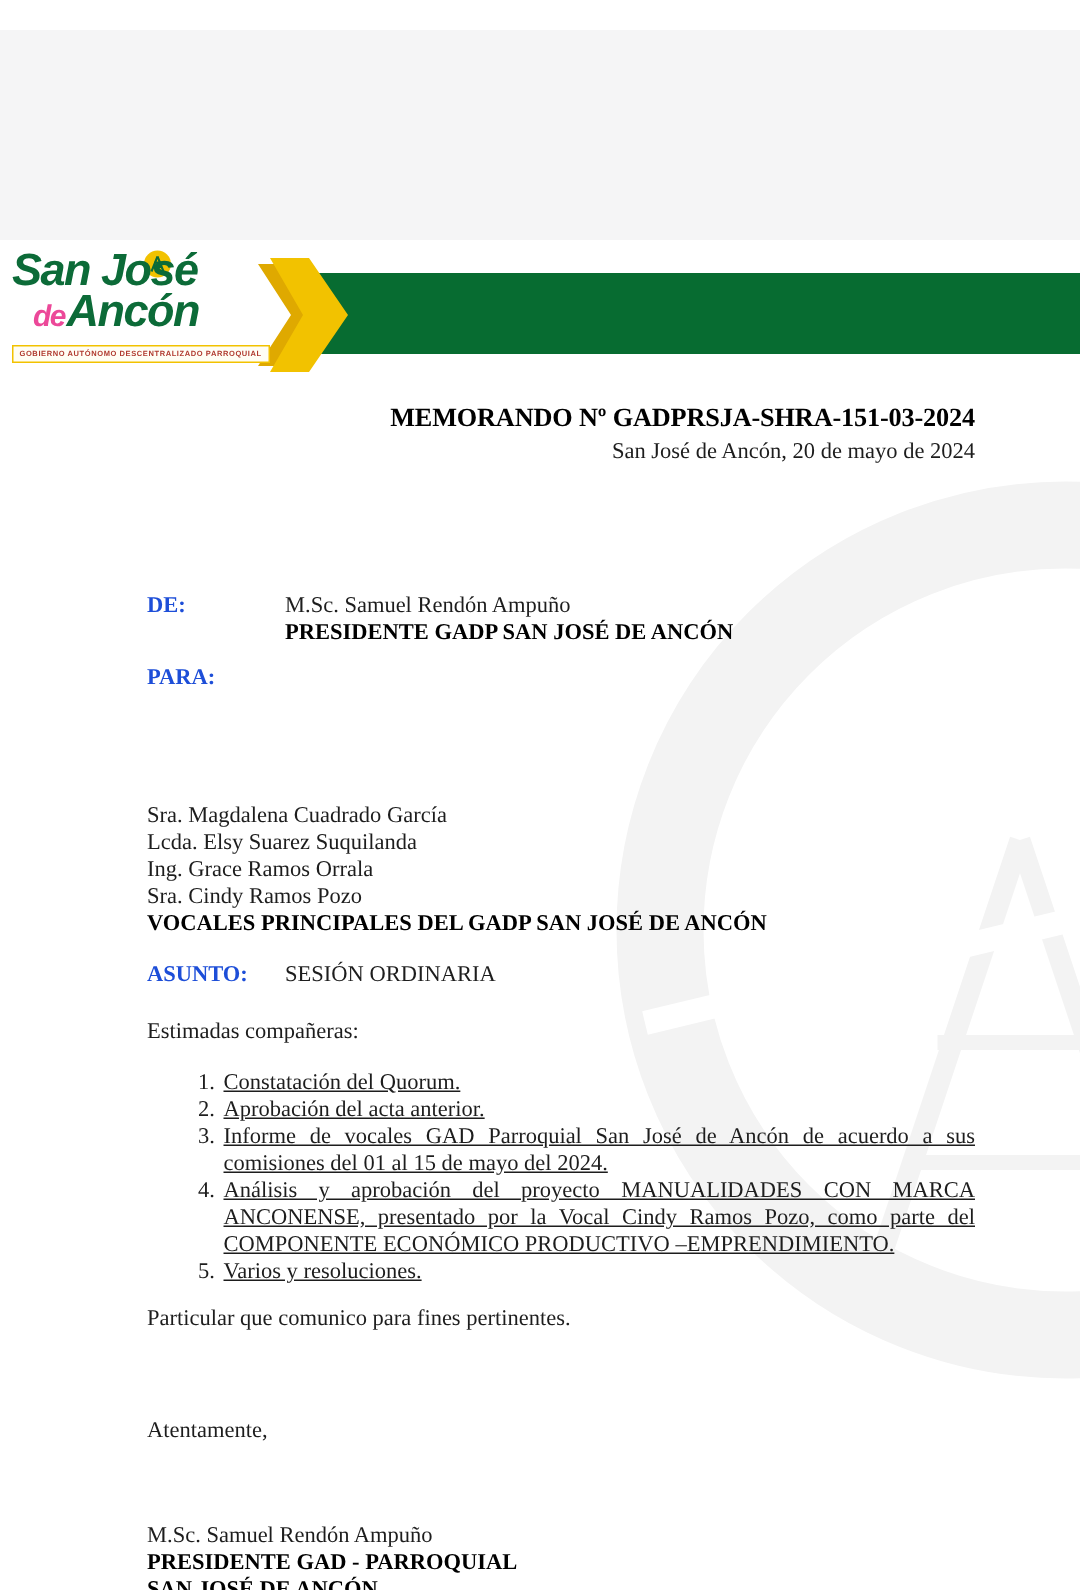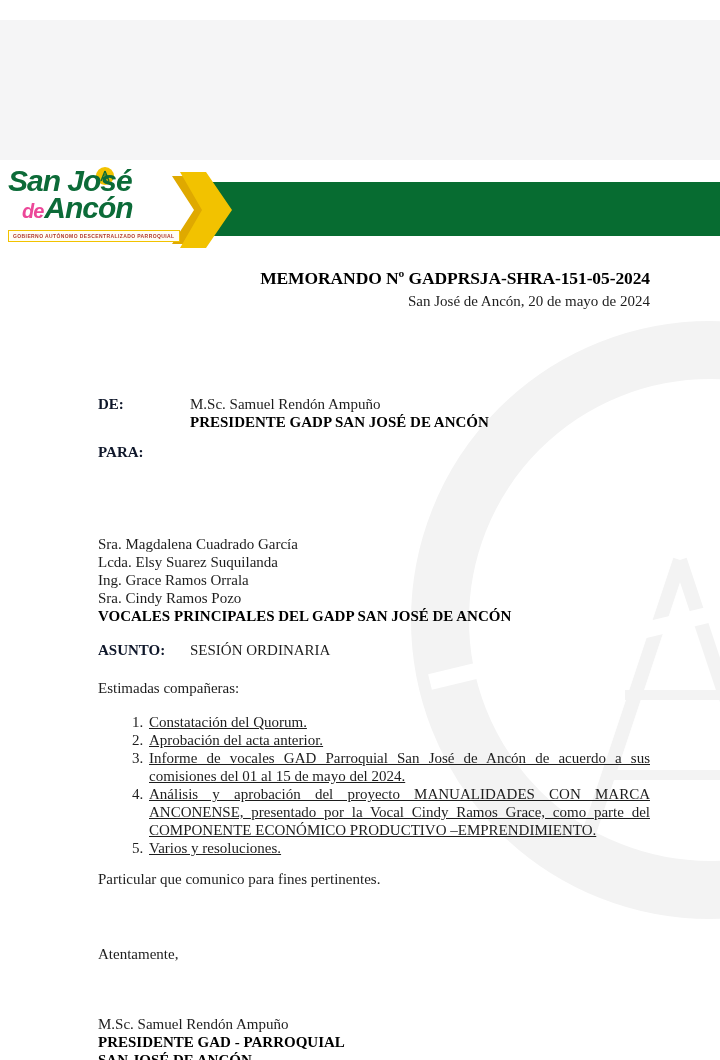--- a/index.html
+++ b/index.html
@@ -23,21 +23,21 @@
     color:#b03a2e;font-size:5px;font-weight:bold;letter-spacing:.4px;line-height:8px;padding:1px 4px;white-space:nowrap;}
   .banner-green{position:absolute;left:204px;right:0;top:22px;height:54px;background:#076c31;}
   .banner-arrow{position:absolute;left:172px;top:10px;width:62px;height:80px;}
   
   .doc-header{margin-top:12px;padding-right:70px;text-align:right;}
   .memo-title{font-weight:bold;font-size:17.5px;line-height:22px;color:#000;letter-spacing:-.1px;}
   .memo-date{font-size:15px;line-height:20px;margin-top:2px;}
   
   .meta{margin:84px 70px 0 98px;font-size:15px;line-height:18px;}
   .meta-row{display:flex;}
-  .meta-label{width:92px;font-weight:bold;color:#0f172a;flex:0 0 92px;}
+  .meta-label{width:92px;font-weight:bold;color:#1d4ed8;flex:0 0 92px;}
   .meta-value{flex:1;}
   .row-de{margin-bottom:12px;}
   .row-para{margin-bottom:16px;flex-direction:column;}
   .b{font-weight:bold;color:#000;}
   
   .salutation{margin:20px 70px 0 98px;font-size:15px;line-height:18px;}
   .paragraph{margin:17px 70px 0 98px;font-size:15px;line-height:18px;text-align:justify;}
   ol.agenda{margin:16px 70px 0 98px;padding-left:49px;font-size:15px;line-height:18px;text-decoration:underline;}
   ol.agenda li{text-align:justify;padding-left:2px;}
   .closing{margin:13px 70px 0 98px;font-size:15px;line-height:18px;}
@@ -91,21 +91,21 @@
           <span>San José</span>
         </div>
         <div class="logo-line2">
           <span class="logo-de">de</span><span>Ancón</span>
         </div>
         <div class="gov-bar">GOBIERNO AUTÓNOMO DESCENTRALIZADO PARROQUIAL</div>
       </div>
     </div>
 
     <div class="doc-header">
-      <div class="memo-title">MEMORANDO Nº GADPRSJA-SHRA-151-05-2024</div>
+      <div class="memo-title">MEMORANDO Nº GADPRSJA-SHRA-151-03-2024</div>
       <div class="memo-date">San José de Ancón, 20 de mayo de 2024</div>
     </div>
 
     <div class="meta">
       <div class="meta-row row-de">
         <div class="meta-label">DE:</div>
         <div class="meta-value">
           <div>M.Sc. Samuel Rendón Ampuño</div>
           <div class="b">PRESIDENTE GADP SAN JOSÉ DE ANCÓN</div>
         </div>
@@ -125,21 +125,21 @@
         <div class="meta-value">SESIÓN ORDINARIA</div>
       </div>
     </div>
 
     <div class="salutation">Estimadas compañeras:</div>
 
     <ol class="agenda">
       <li>Constatación del Quorum.</li>
       <li>Aprobación del acta anterior.</li>
       <li>Informe de vocales GAD Parroquial San José de Ancón de acuerdo a sus comisiones del 01 al 15 de mayo del 2024.</li>
-      <li>Análisis y aprobación del proyecto MANUALIDADES CON MARCA ANCONENSE, presentado por la Vocal Cindy Ramos Grace, como parte del COMPONENTE ECONÓMICO PRODUCTIVO –EMPRENDIMIENTO.</li>
+      <li>Análisis y aprobación del proyecto MANUALIDADES CON MARCA ANCONENSE, presentado por la Vocal Cindy Ramos Pozo, como parte del COMPONENTE ECONÓMICO PRODUCTIVO –EMPRENDIMIENTO.</li>
       <li>Varios y resoluciones.</li>
     </ol>
 
     <div class="closing">Particular que comunico para fines pertinentes.</div>
     <div class="farewell">Atentamente,</div>
 
     <div class="signature">
       <div>M.Sc. Samuel Rendón Ampuño</div>
       <div class="sig-title">PRESIDENTE GAD - PARROQUIAL</div>
       <div class="sig-title">SAN JOSÉ DE ANCÓN</div>

